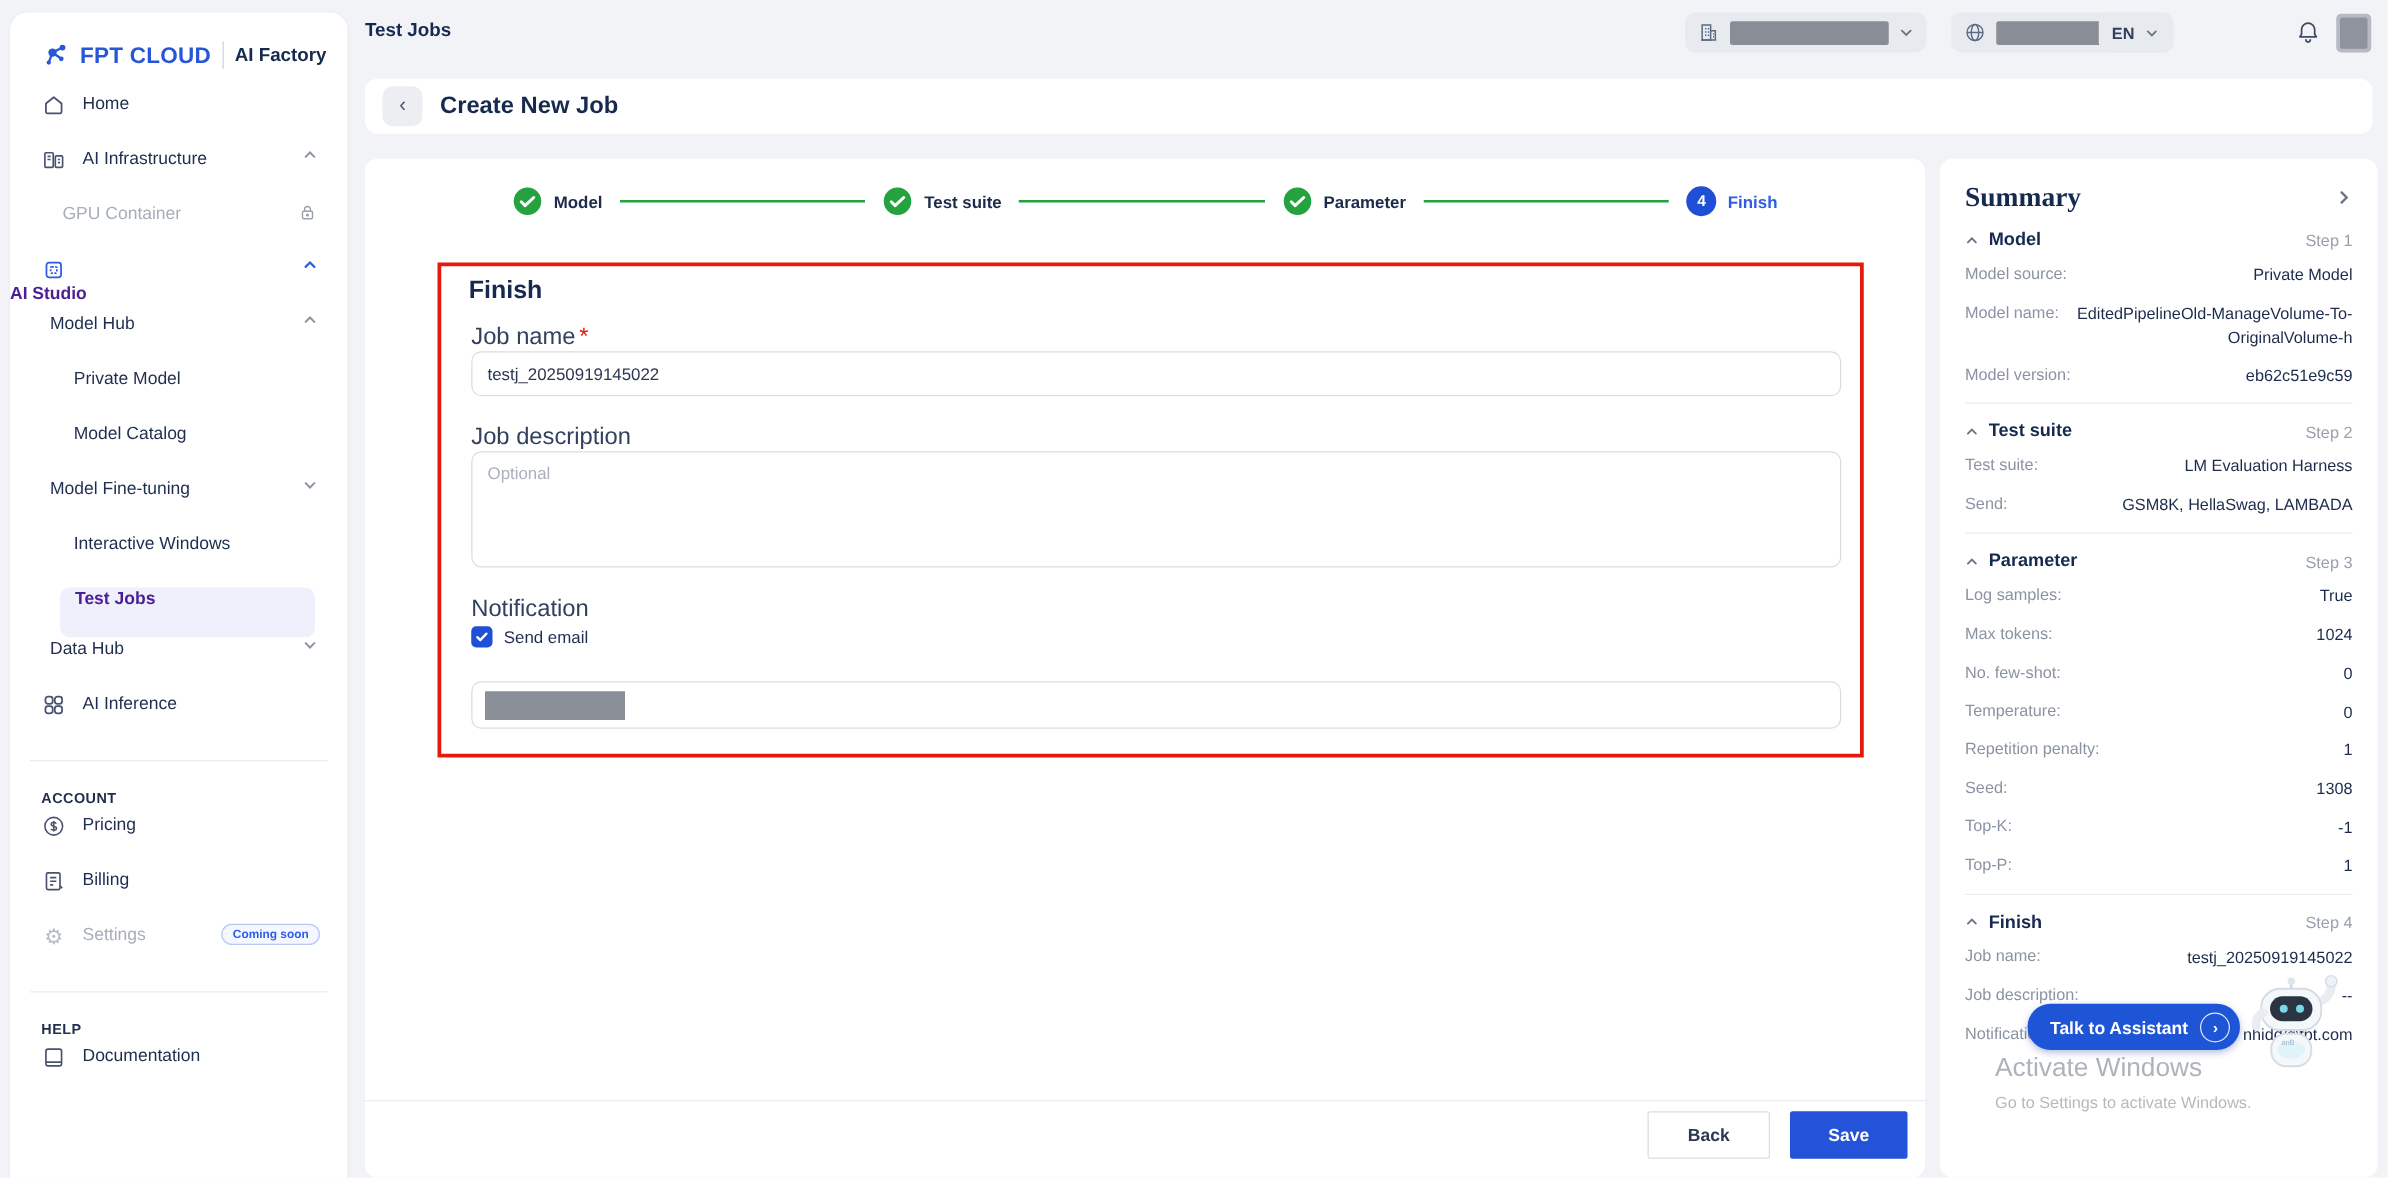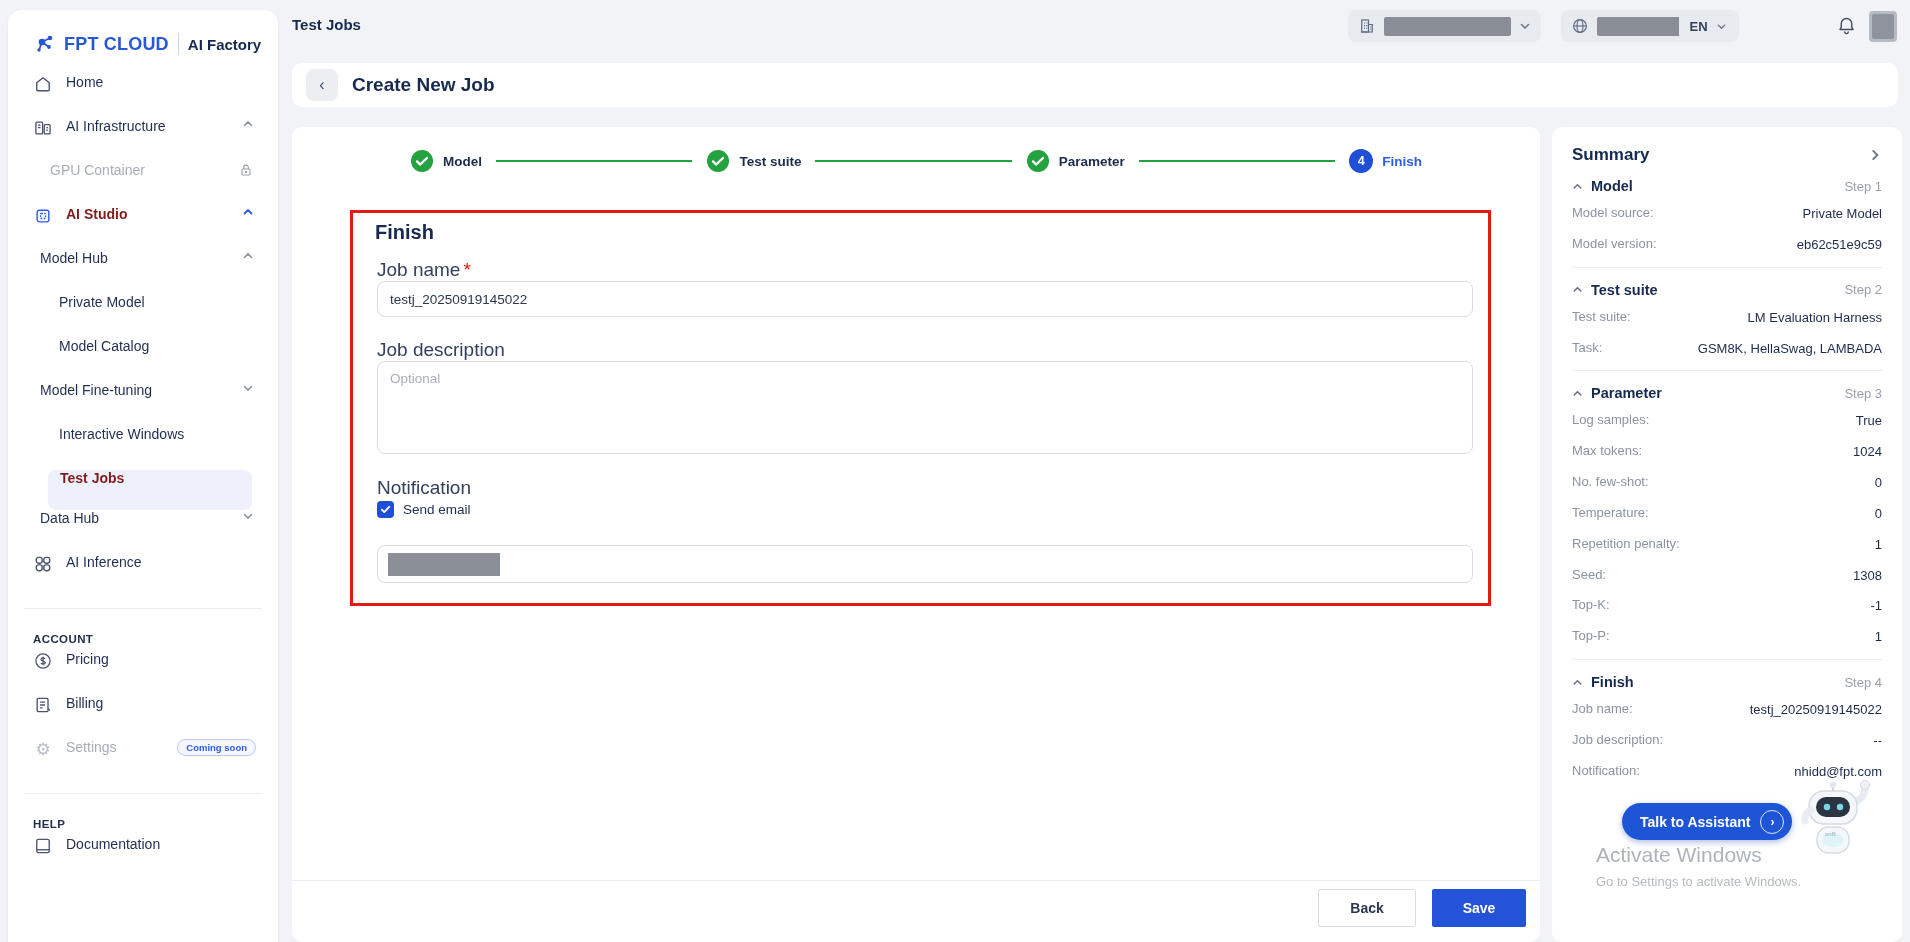--- a/index.html
+++ b/index.html
@@ -18,21 +18,21 @@
   .logo-product { color:#16294e; font-weight:bold; font-size:15px; }
   .nav { margin-top:18px; }
   .nav-row { position:relative; height:44px; display:flex; align-items:flex-start; font-size:14px; color:#1f2d4e; cursor:pointer; }
   .nav-row .ic { width:20px; height:20px; margin:0 13px 0 25px; color:#49536e; flex:0 0 auto; display:flex; align-items:center; justify-content:center; }
   .nav-row .chev { position:absolute; right:24px; color:#8b93a2; display:flex; }
   .lv1 { padding-left:32px; }
   .lv1b { padding-left:42px; }
   .lv2 { padding-left:51px; }
   .dim { color:#a7aeba; }
   .dim .ic { color:#b3bac4; }
-  .blue { color:#7f1d1d; font-weight:bold; }
+  .blue { color:#4c1d95; font-weight:bold;flex-direction:column; }
   .blue .ic { color:#2d5ce5; }
   .hl { background:#eef1fb; border-radius:8px; margin:0 26px 0 40px; height:40px; padding-left:12px; }
   .sec-div { height:1px; background:#e9ecf1; margin:10px 16px; }
   .sec-head { font-size:11.5px; font-weight:bold; letter-spacing:.4px; color:#232f4e; padding:14px 0 6px 25px; }
   .badge { margin-left:auto; margin-right:22px; font-size:9.5px; color:#2d5ce5; border:1px solid #b9c8f2; background:#f4f7ff; border-radius:10px; padding:2px 8px; font-weight:bold; }
 
   
   .breadcrumb { left:292px; top:16px; font-size:15px; font-weight:bold; color:#16294e; }
   .pill { position:absolute; top:10px; height:32px; background:#e7eaef; border-radius:8px; display:flex; align-items:center; gap:8px; padding:0 10px; cursor:pointer; }
   .pill .ic { color:#5d6a84; display:flex; }
@@ -71,21 +71,21 @@
   .mail-redact { width:112px; height:23px; background:#8a8f98; }
 
   .foot-div { position:absolute; left:0; top:753px; width:100%; height:1px; background:#e9ecf1; }
   .btn { position:absolute; top:762px; height:38px; border-radius:2px; font-family:"Liberation Sans",sans-serif; font-size:14px; font-weight:bold; cursor:pointer; }
   .btn-back { left:1026px; width:98px; background:#fff; border:1px solid #d9dde4; color:#2b3850; }
   .btn-save { left:1140px; width:94px; background:#2452d9; border:none; color:#fff; }
 
   
   .summary { left:1552px; top:127px; width:350px; height:815px; padding:18px 20px; overflow:hidden; }
   .sum-title-row { display:flex; align-items:center; justify-content:space-between; margin-bottom:13px; }
-  .sum-title { font-size:17px; font-weight:bold; color:#16294e; }
+  .sum-title { font-size:22px; font-weight:bold; color:#16294e;font-family:Liberation Serif, serif; }
   .sum-open { color:#6b7486; cursor:pointer; display:flex; }
   .sum-sec-head { display:flex; align-items:center; margin-bottom:11px; }
   .sum-sec-head .caret { color:#6b7486; margin-right:8px; display:flex; cursor:pointer; }
   .sum-sec-title { font-size:14.5px; font-weight:bold; color:#16294e; }
   .sum-step { margin-left:auto; font-size:13px; color:#98a0ae; }
   .sum-row { display:flex; justify-content:space-between; align-items:flex-start; margin-bottom:12px; gap:12px; }
   .sum-label { font-size:13px; color:#8b93a2; white-space:nowrap; }
   .sum-value { font-size:13px; color:#1d2c4c; text-align:right; max-width:238px; line-height:1.45; word-break:break-word; }
   .sum-div { height:1px; background:#e9ecf1; margin:6px 0 14px; }
 
@@ -403,40 +403,44 @@
           </svg>
         </span>
       <span class="sum-sec-title">Model</span>
       <span class="sum-step">Step 1</span>
     </div>
     <div class="sum-row">
         <span class="sum-label">Model source:</span>
         <span class="sum-value">Private Model</span>
       </div>
     <div class="sum-row">
+        <span class="sum-label">Model name:</span>
+        <span class="sum-value">EditedPipelineOld-ManageVolume-To-OriginalVolume-h</span>
+      </div>
+    <div class="sum-row">
         <span class="sum-label">Model version:</span>
         <span class="sum-value">eb62c51e9c59</span>
       </div>
     <div class="sum-div"></div>
 
     <div class="sum-sec-head">
       <span class="caret">
           <svg width="11" height="11" viewBox="0 0 12 12">
             <path d="M2.5 7.5 L6 4 L9.5 7.5" stroke="currentColor" stroke-width="1.6" fill="none" stroke-linecap="round"></path>
           </svg>
         </span>
       <span class="sum-sec-title">Test suite</span>
       <span class="sum-step">Step 2</span>
     </div>
     <div class="sum-row">
         <span class="sum-label">Test suite:</span>
         <span class="sum-value">LM Evaluation Harness</span>
       </div>
     <div class="sum-row">
-        <span class="sum-label">Task:</span>
+        <span class="sum-label">Send:</span>
         <span class="sum-value">GSM8K, HellaSwag, LAMBADA</span>
       </div>
     <div class="sum-div"></div>
 
     <div class="sum-sec-head">
       <span class="caret">
           <svg width="11" height="11" viewBox="0 0 12 12">
             <path d="M2.5 7.5 L6 4 L9.5 7.5" stroke="currentColor" stroke-width="1.6" fill="none" stroke-linecap="round"></path>
           </svg>
         </span>

